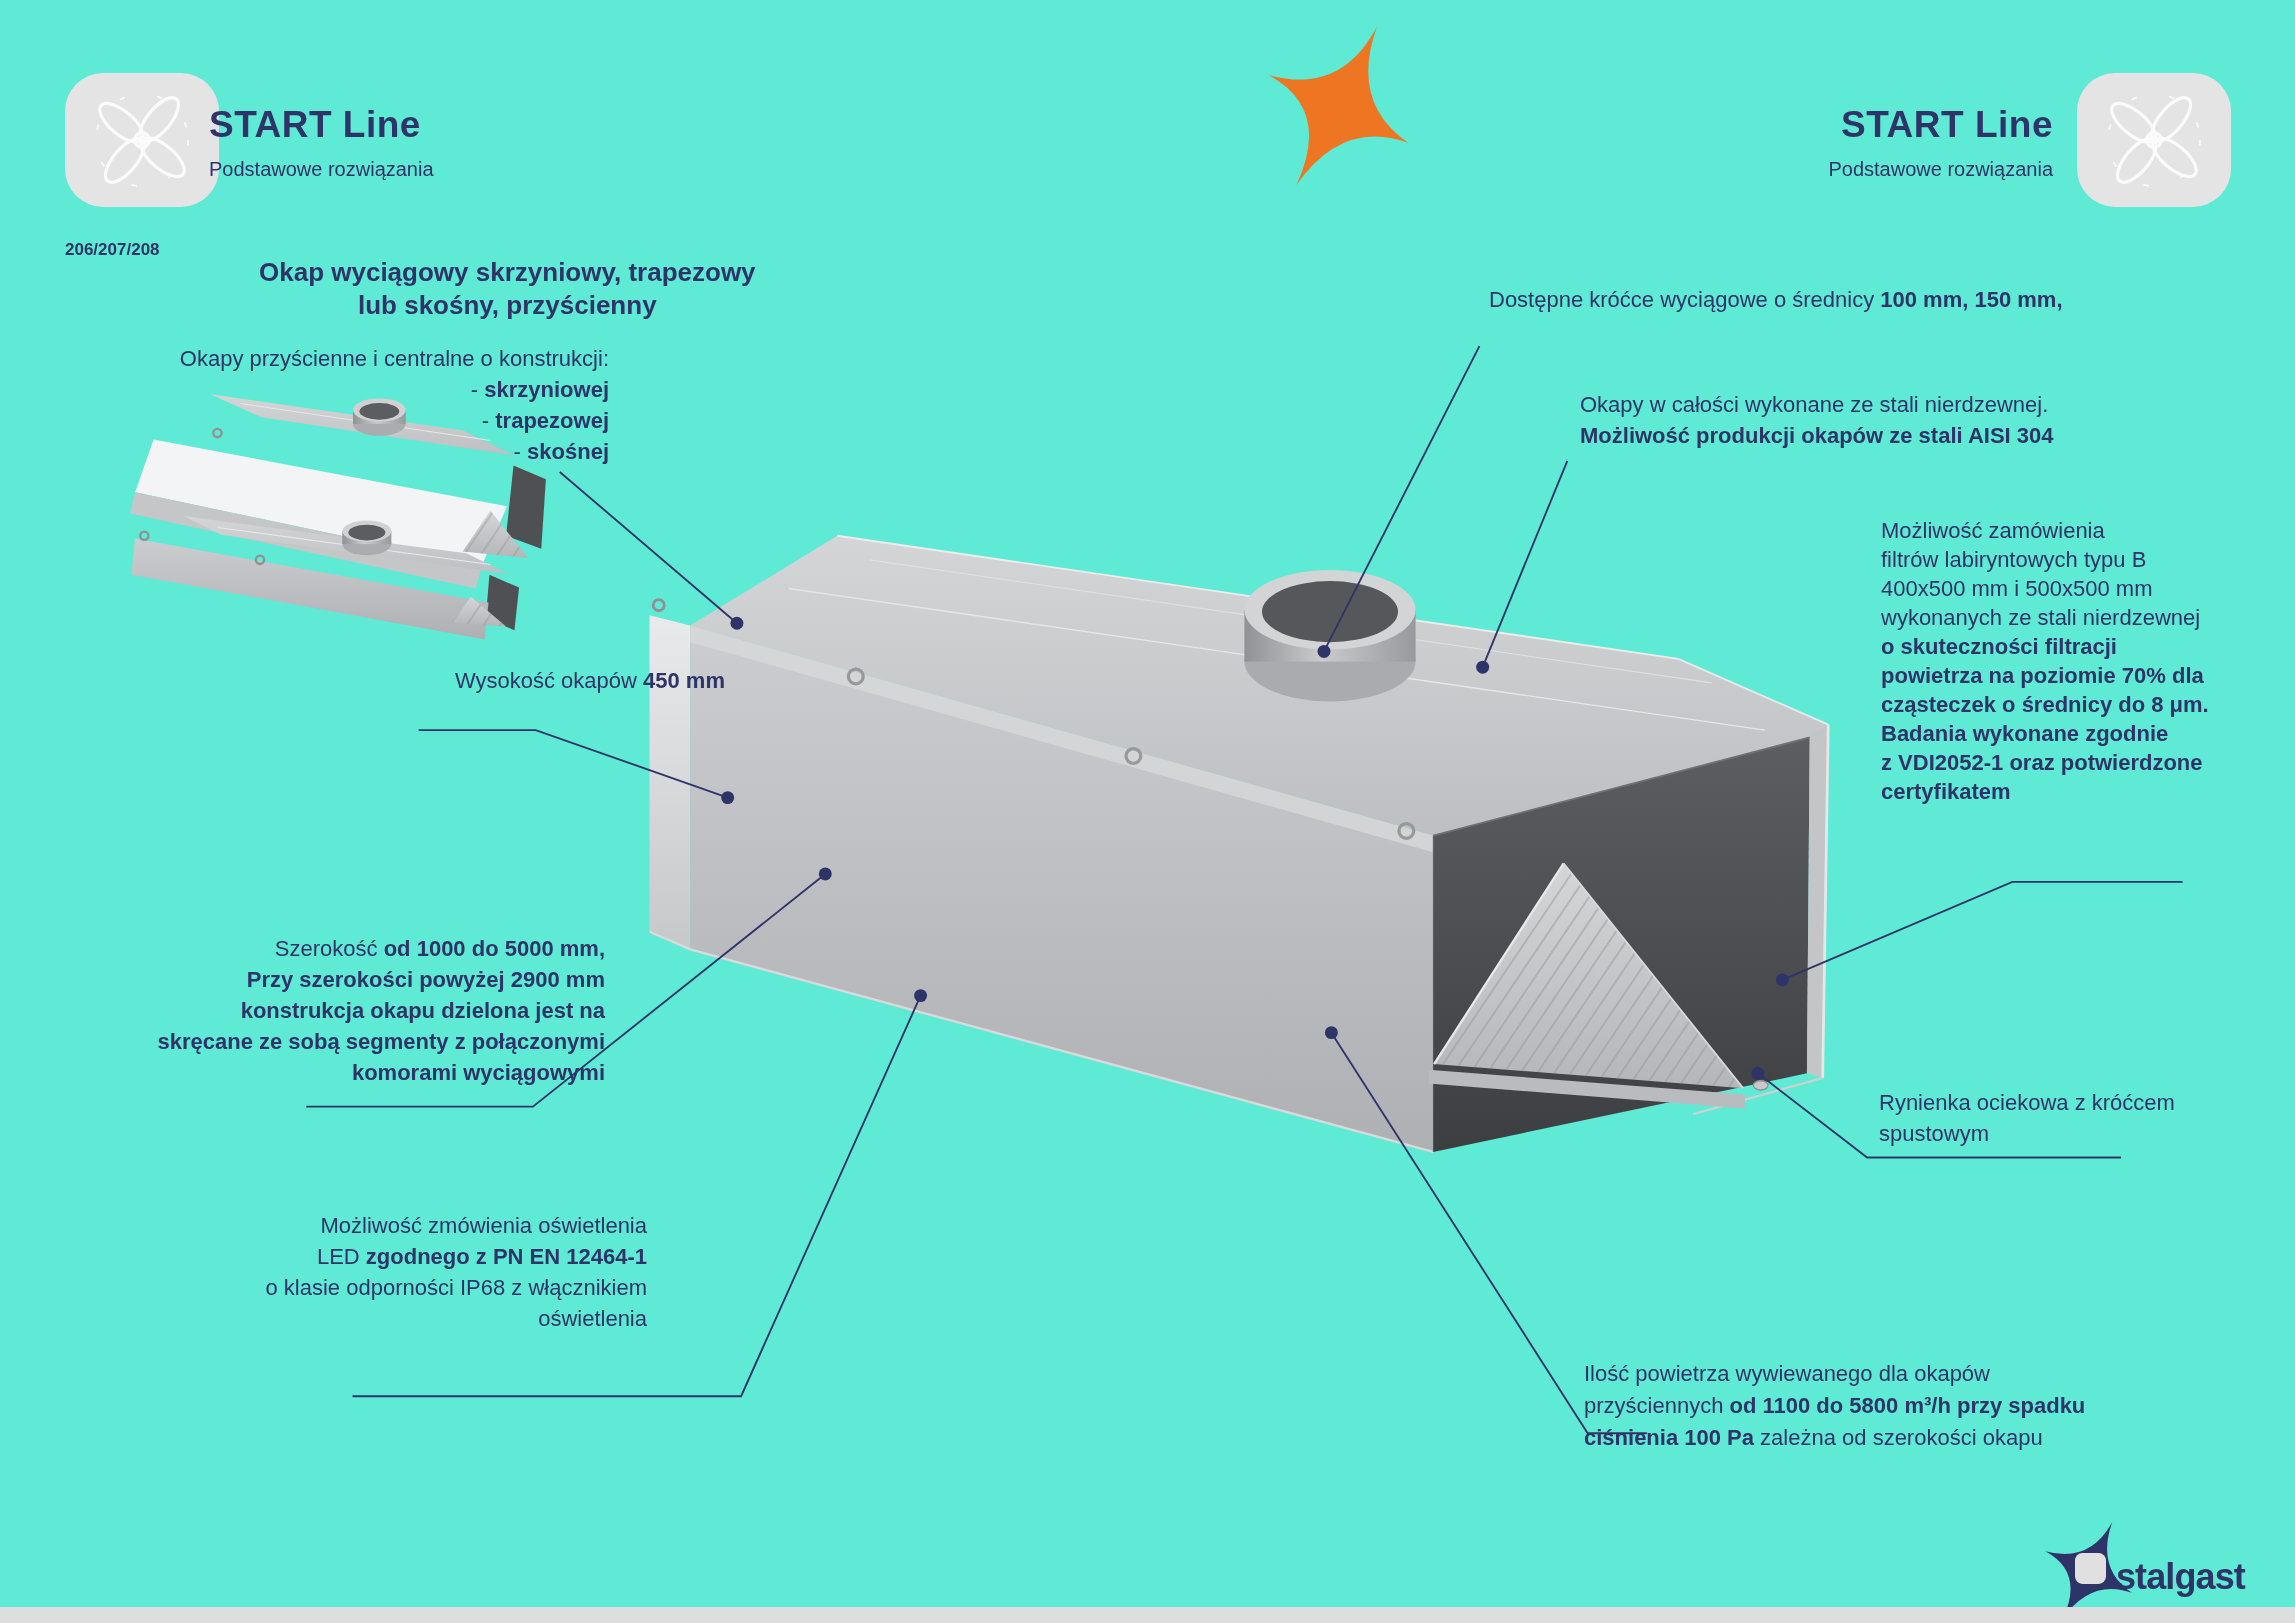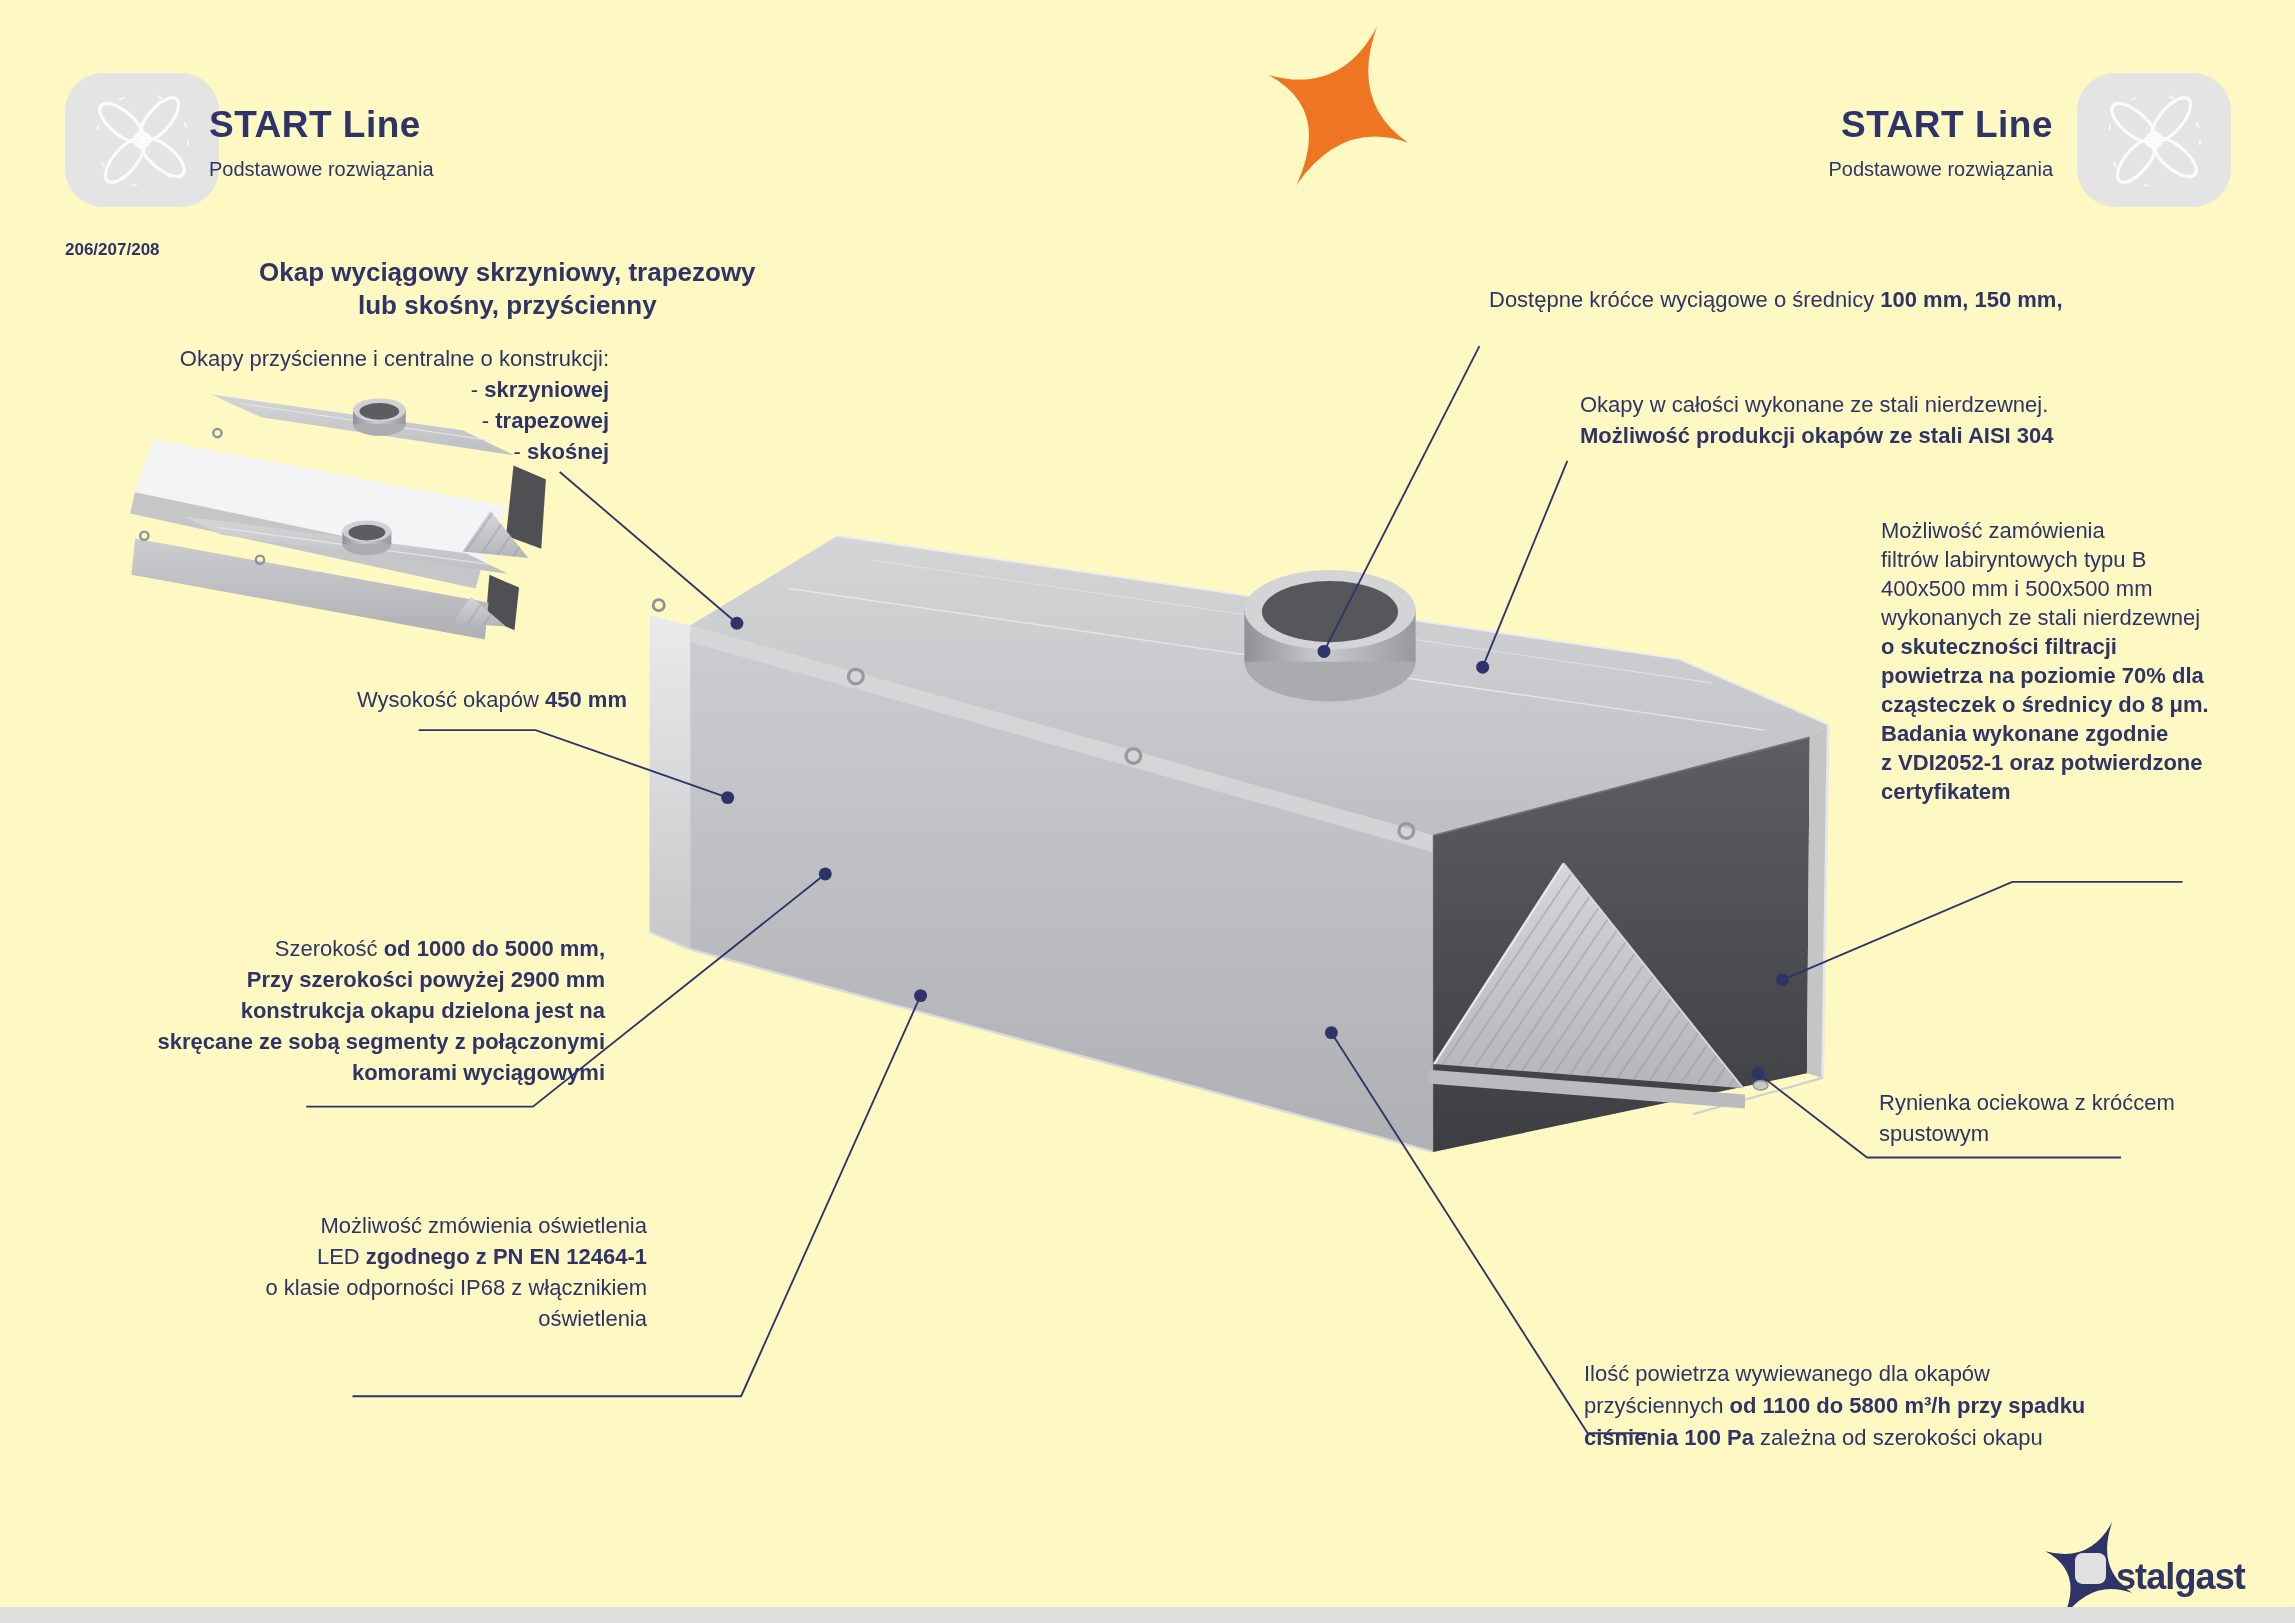--- a/index.html
+++ b/index.html
@@ -4,21 +4,21 @@
 <style>
   :root{
     --navy:#2f3468;
     --orange:#ee7623;
     --tile:#e4e4e4;
     --bar:#dedede;
   }
   *{margin:0;padding:0;box-sizing:border-box;}
   html,body{background:#ffffff;}
   body{font-family:"Liberation Sans", sans-serif;color:var(--navy);}
-  .page{position:relative;width:2295px;height:1623px;background:#fef9c3;overflow:hidden;}
+  .page{position:relative;width:2295px;height:1623px;background:#5eead4;overflow:hidden;}
 
   
   .tile{position:absolute;width:154px;height:134px;border-radius:38px;background:var(--tile);}
   .tile svg{position:absolute;left:50%;top:50%;transform:translate(-50%,-50%);}
   .tile-left{left:65px;top:73px;}
   .tile-right{left:2077px;top:73px;}
   .brand-title{position:absolute;font-size:37px;font-weight:700;letter-spacing:0.5px;white-space:nowrap;}
   .brand-sub{position:absolute;font-size:20px;font-weight:400;white-space:nowrap;}
   .tl{left:209px;top:104px;}
   .sl{left:209px;top:158px;}
@@ -28,21 +28,21 @@
   
   .pcode{position:absolute;left:65px;top:240px;font-size:17px;font-weight:700;white-space:nowrap;}
   .ptitle{position:absolute;left:259px;top:256px;font-size:26px;font-weight:700;line-height:33px;text-align:center;display:inline-block;white-space:nowrap;}
 
   
   .ann{position:absolute;font-size:22px;line-height:31px;white-space:nowrap;}
   .ann .ln{white-space:nowrap;}
   .ann b{font-weight:700;}
   .r{text-align:right;}
   .b-konstrukcja{right:1686px;top:343px;}
-  .b-wysokosc{right:1668px;top:665px;margin-top:19px;}
+  .b-wysokosc{right:1570px;top:665px;}
   .b-szerokosc{right:1690px;top:933px;}
   .b-led{right:1648px;top:1210px;}
   .b-krocce{left:1477px;top:284px;margin-left:12px;}
   .b-stal{left:1580px;top:389px;}
   .b-filtr{left:1881px;top:516px;line-height:29px;}
   .b-rynienka{left:1879px;top:1087px;}
   .b-ilosc{left:1584px;top:1312px;line-height:32px;margin-top:46px;}
 
   
   .scene{position:absolute;left:0;top:0;width:2295px;height:1623px;}

